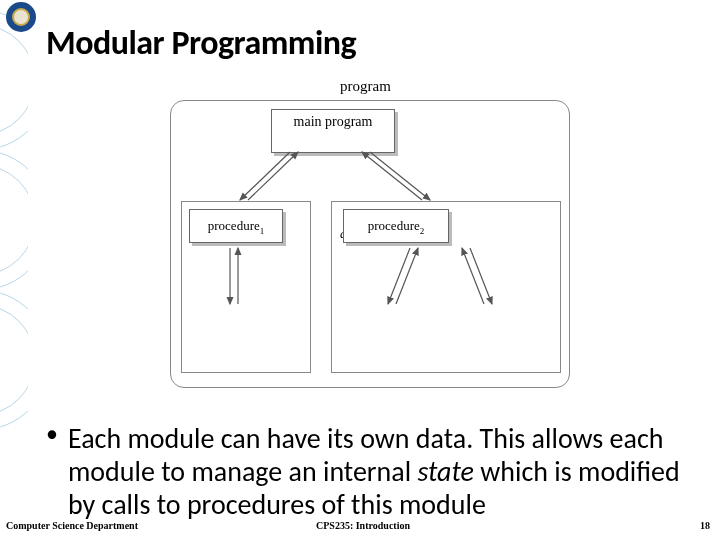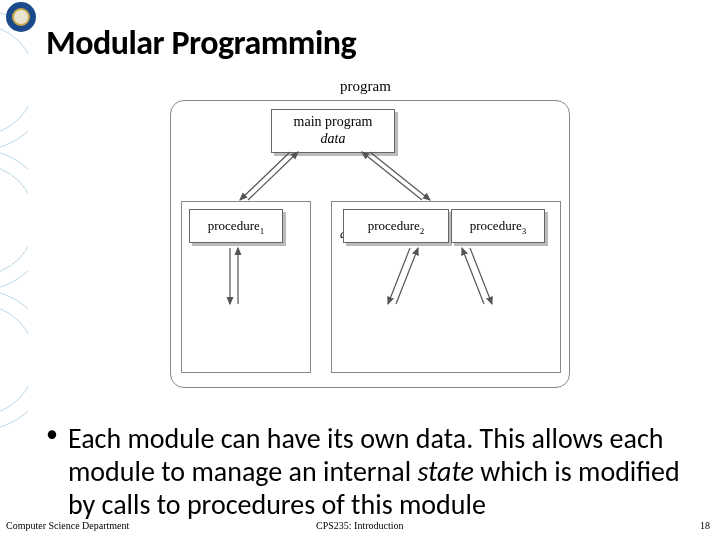--- a/index.html
+++ b/index.html
@@ -35,21 +35,21 @@
   .p2 { left: 172px; top: 108px; width: 106px; }
   .p3 { left: 280px; top: 108px; width: 94px; }
 
   .arrows { position: absolute; left: 0; top: 22px; width: 400px; height: 288px; pointer-events: none; }
 
   .bullet-block { position: absolute; left: 46px; top: 422px; width: 640px; display: flex; gap: 10px; }
   .bullet-dot { font-size: 24px; line-height: 24px; }
   .bullet-text { font-size: 28px; line-height: 1.18; }
   .bullet-text .ital { font-style: italic; }
 
-  .footer { position: absolute; left: 0; bottom: 4px; width: 720px; height: 16px; font-family: 'Times New Roman', Georgia, serif; font-weight: 400; font-size: 10px; }
+  .footer { position: absolute; left: 0; bottom: 4px; width: 720px; height: 16px; font-family: 'Times New Roman', Georgia, serif; font-weight: 700; font-size: 10px; }
   .footer .fl { position: absolute; left: 6px; }
   .footer .fc { position: absolute; left: 316px; }
   .footer .fr { position: absolute; right: 10px; }
 </style>
 </head>
 <body>
 
 <div class="sidebar-deco">
   <svg width="200" height="560">
     <circle cx="60" cy="90" r="70" fill="none" stroke="#b9d6e8" stroke-width="1"></circle>
@@ -66,36 +66,34 @@
 </div>
 
 <h1 class="title">Modular Programming</h1>
 
 <div class="diagram">
   <div class="d-program-label">program</div>
   <div class="outer">
 
     <div class="main-box">
       <div>main program</div>
-      <div class="d-ital">data</div>
     </div>
 
     <div class="module-frame m1">
       <div class="mod-head"><span>module</span><span class="sub">1</span></div>
       <div class="mod-data"><span>data +data</span><span class="sub">1</span></div>
     </div>
 
     <div class="module-frame m2">
       <div class="mod-head"><span>module</span><span class="sub">2</span></div>
       <div class="mod-data"><span>data +data</span><span class="sub">2</span></div>
     </div>
 
     <div class="proc-box p1"><span>procedure</span><span class="sub">1</span></div>
     <div class="proc-box p2"><span>procedure</span><span class="sub">2</span></div>
-    <div class="proc-box p3"><span>procedure</span><span class="sub">3</span></div>
 
   </div>
 
   <svg class="arrows">
     <defs>
       <marker id="ah" markerWidth="8" markerHeight="8" refX="6" refY="3" orient="auto">
         <path d="M0,0 L7,3 L0,6 Z" fill="#555"></path>
       </marker>
     </defs>
 

